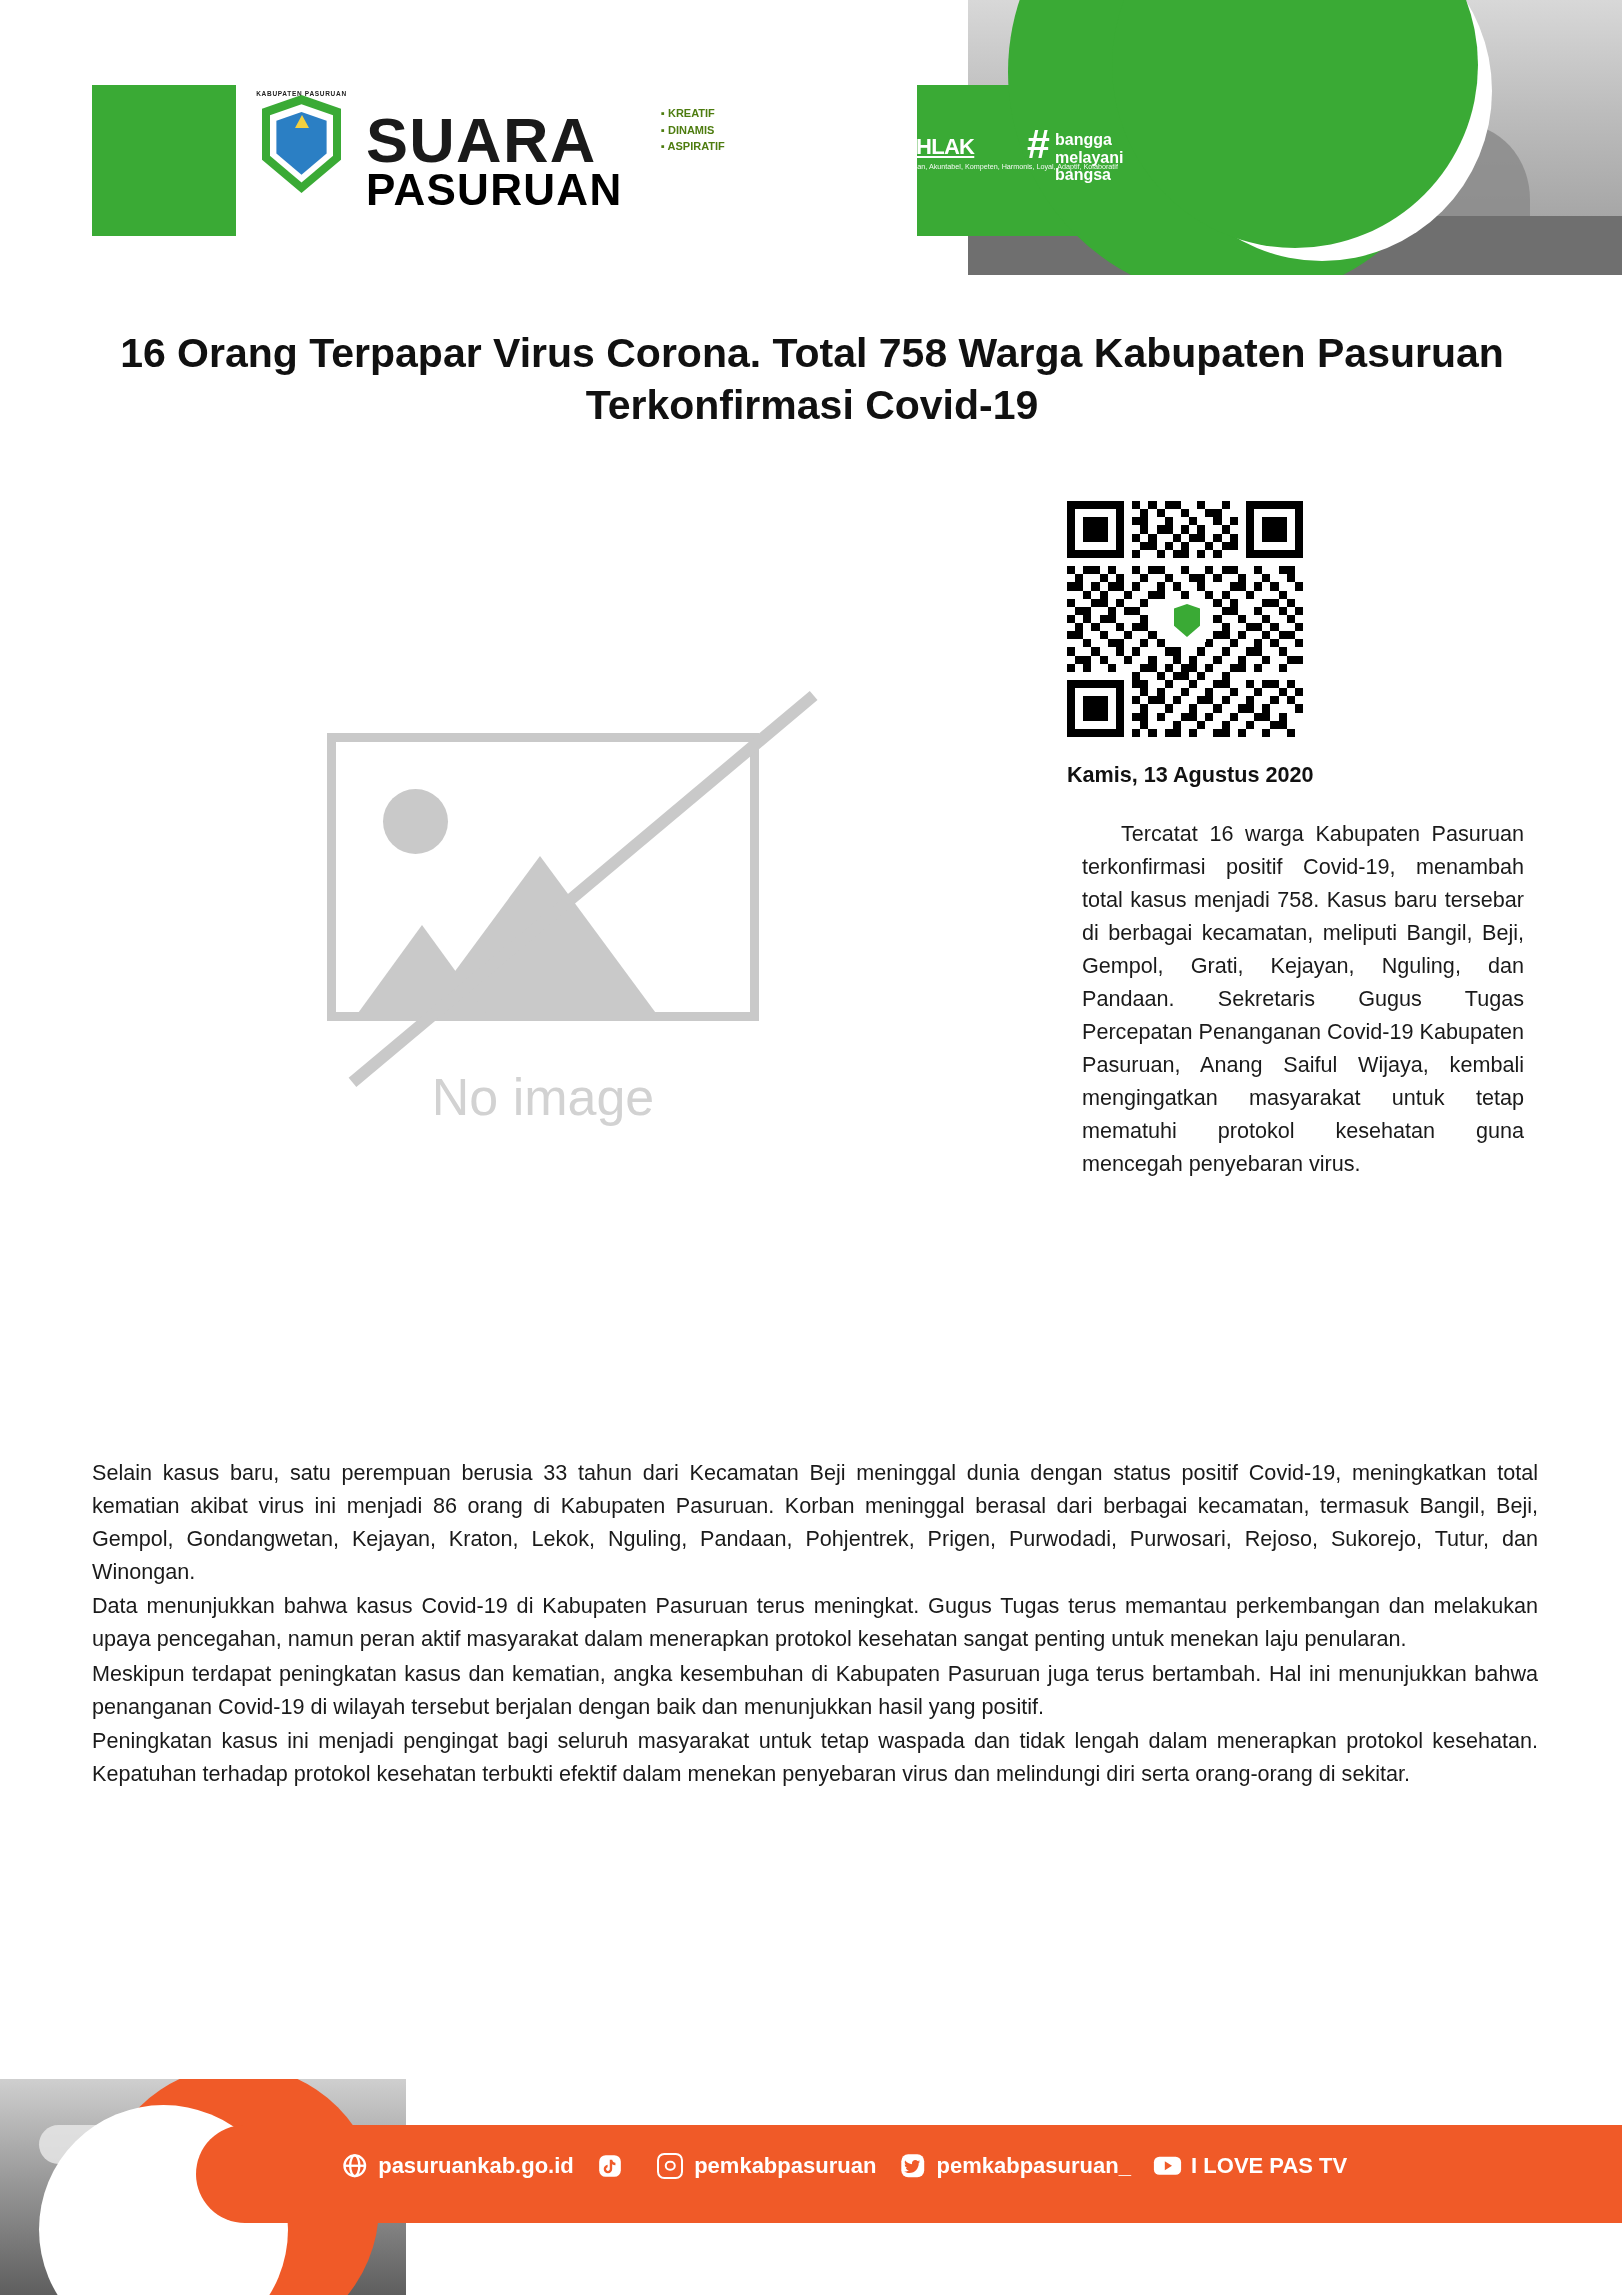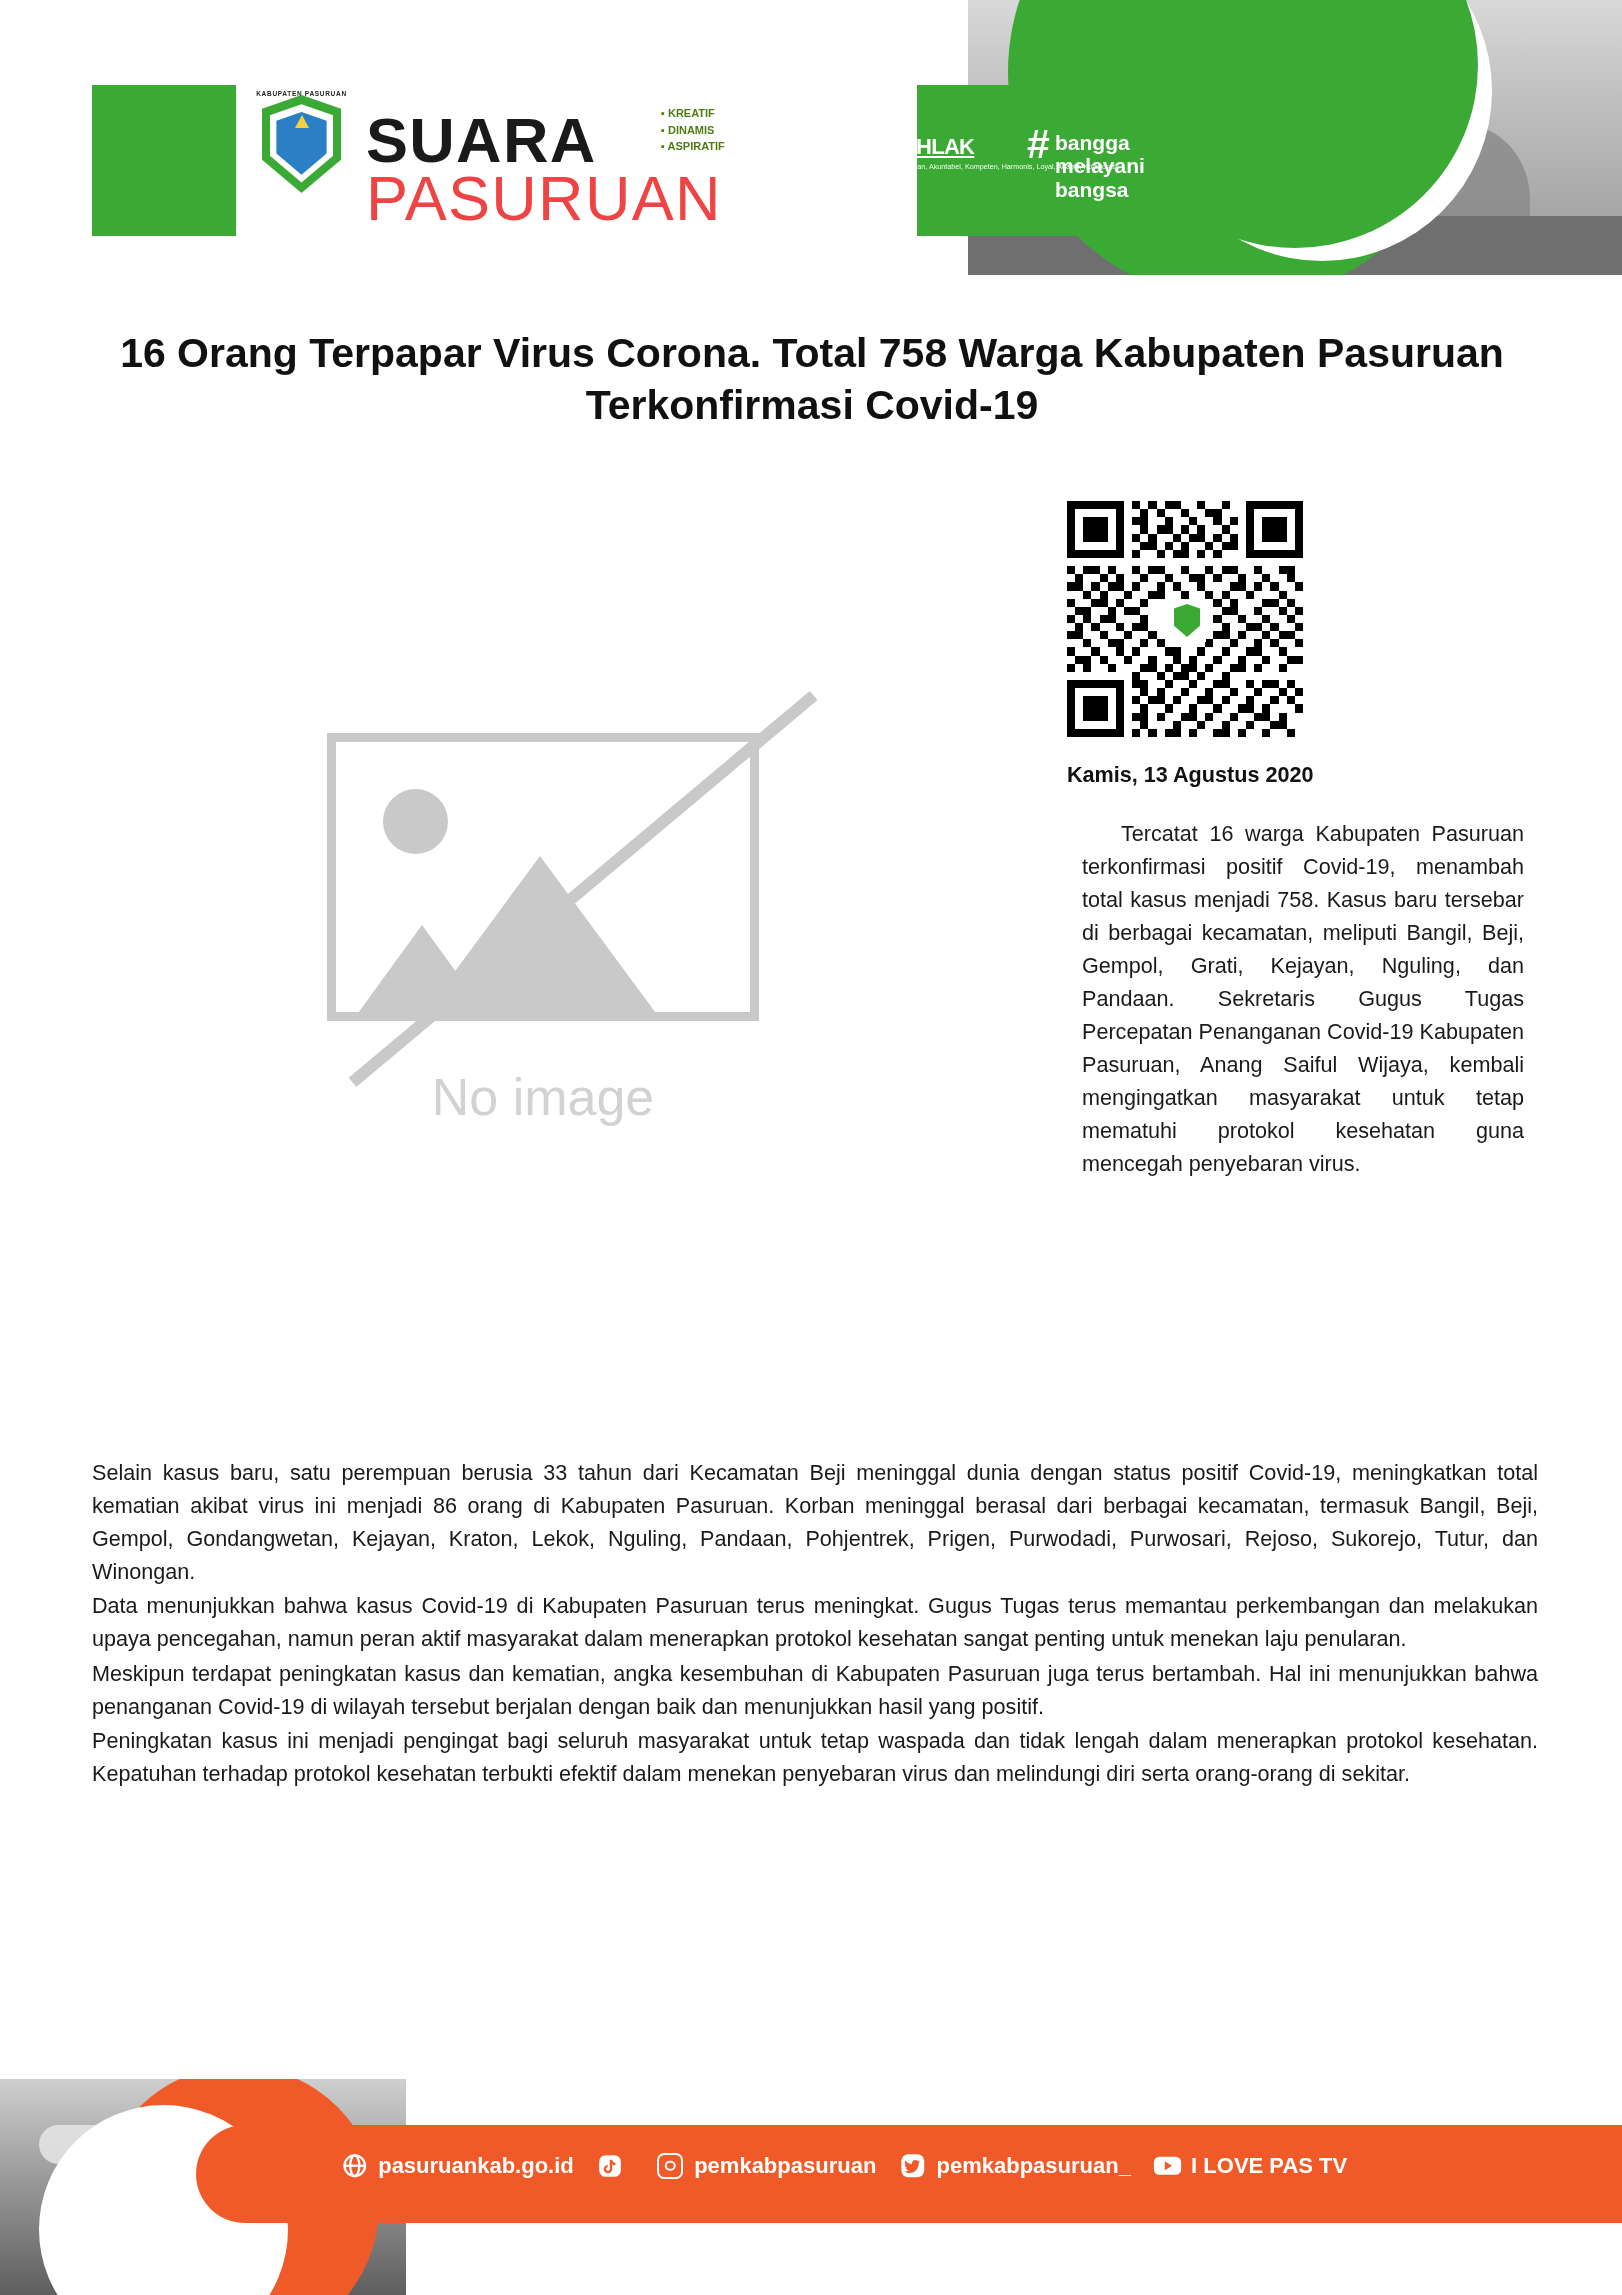--- a/index.html
+++ b/index.html
@@ -177,23 +177,23 @@
     line-height: .92;
   }
   .wordmark .l1 {
     font-size: 63px;
     font-weight: bold;
     color: #1a1a1a;
     letter-spacing: 1.3px;
     margin-top: 20px;
   }
   .wordmark .l2 {
-    font-size: 63px;
-    font-weight: normal;
-    color: #ef4444;
+    font-size: 44px;
+    font-weight: bold;
+    color: #000000;
     letter-spacing: 1.3px;
   }
   .tagline {
     position: absolute;
     left: 661px;
     top: 105px;
     font-size: 11px;
     font-weight: bold;
     color: #4d7c0f;
     line-height: 1.5;
@@ -228,21 +228,21 @@
     display: flex;
     align-items: flex-start;
     gap: 5.2px;
   }
   .bangga .hash {
     font-size: 41px;
     font-weight: bold;
     line-height: .8;
   }
   .bangga .btxt {
-    font-size: 21px;
+    font-size: 16px;
     font-weight: bold;
     line-height: 1.12;
     margin-top: 2.6px;
   }
 
   
   .title {
     position: absolute;
     left: 92px;
     top: 327px;

